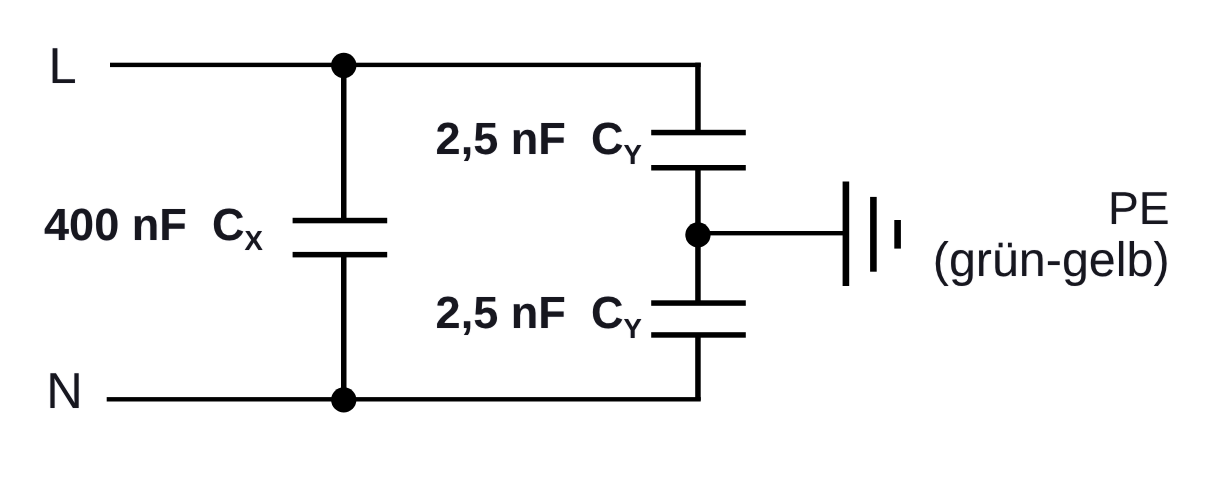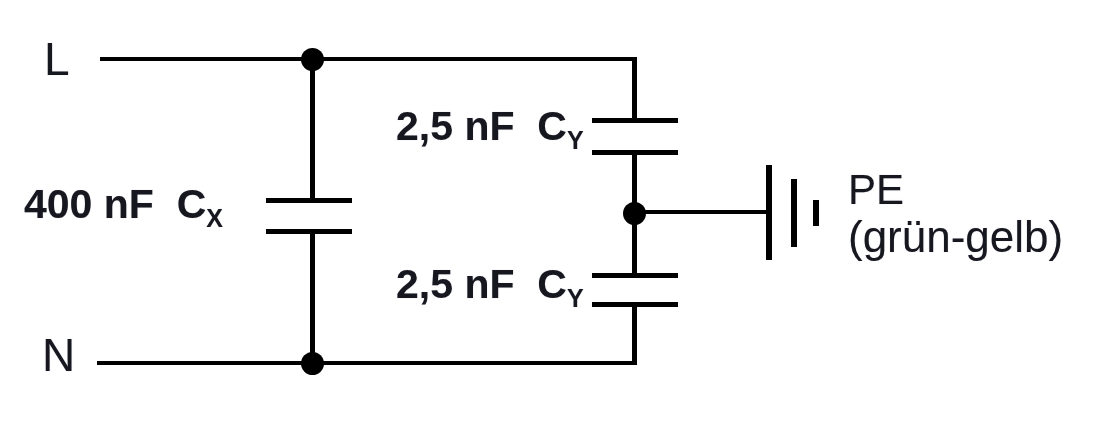--- a/index.html
+++ b/index.html
@@ -18,21 +18,21 @@
   .lbl{
     position:absolute;
     color:var(--text,#17171f);
     line-height:1;
     white-space:nowrap;
     text-shadow:0 0 1px rgba(70,70,110,0.35);
   }
   .terminal{font-size:46px;}
   .caplbl{font-size:41px;font-weight:bold;}
   .caplbl sub{font-size:25px;vertical-align:-9px;line-height:0;}
-  .pe-block{line-height:1;}
+  .pe-block{line-height:1;text-align:right;}
   .pe-line1{font-size:42px;line-height:48px;}
   .pe-line2{font-size:44px;line-height:45px;}
 </style>
 </head>
 <body>
 
 <div class="canvas">
 
   <div class="lbl terminal" style="left:44px;top:36px;">L</div>
   <div class="lbl terminal" style="left:42px;top:332px;">N</div>
@@ -41,21 +41,21 @@
     <div class="wire" style="left:100px;top:57px;width:537px;height:4px;"></div>
     <div class="dot" style="left:301px;top:48px;"></div>
   </div>
 
   <div>
     <div class="wire" style="left:97px;top:361px;width:540px;height:4px;"></div>
     <div class="dot" style="left:301px;top:352px;"></div>
   </div>
 
   <div>
-    <div class="lbl caplbl" style="left:24px;top:184px;">
+    <div class="lbl caplbl" style="left:40px;top:184px;">
       <span>400 nF</span>&nbsp;
       <span>C</span><sub>X</sub>
     </div>
     <div class="wire" style="left:310px;top:57px;width:5px;height:144px;"></div>
     <div class="wire" style="left:266px;top:198px;width:86px;height:5px;"></div>
     <div class="wire" style="left:266px;top:229px;width:86px;height:5px;"></div>
     <div class="wire" style="left:310px;top:231px;width:5px;height:134px;"></div>
   </div>
 
   <div>

